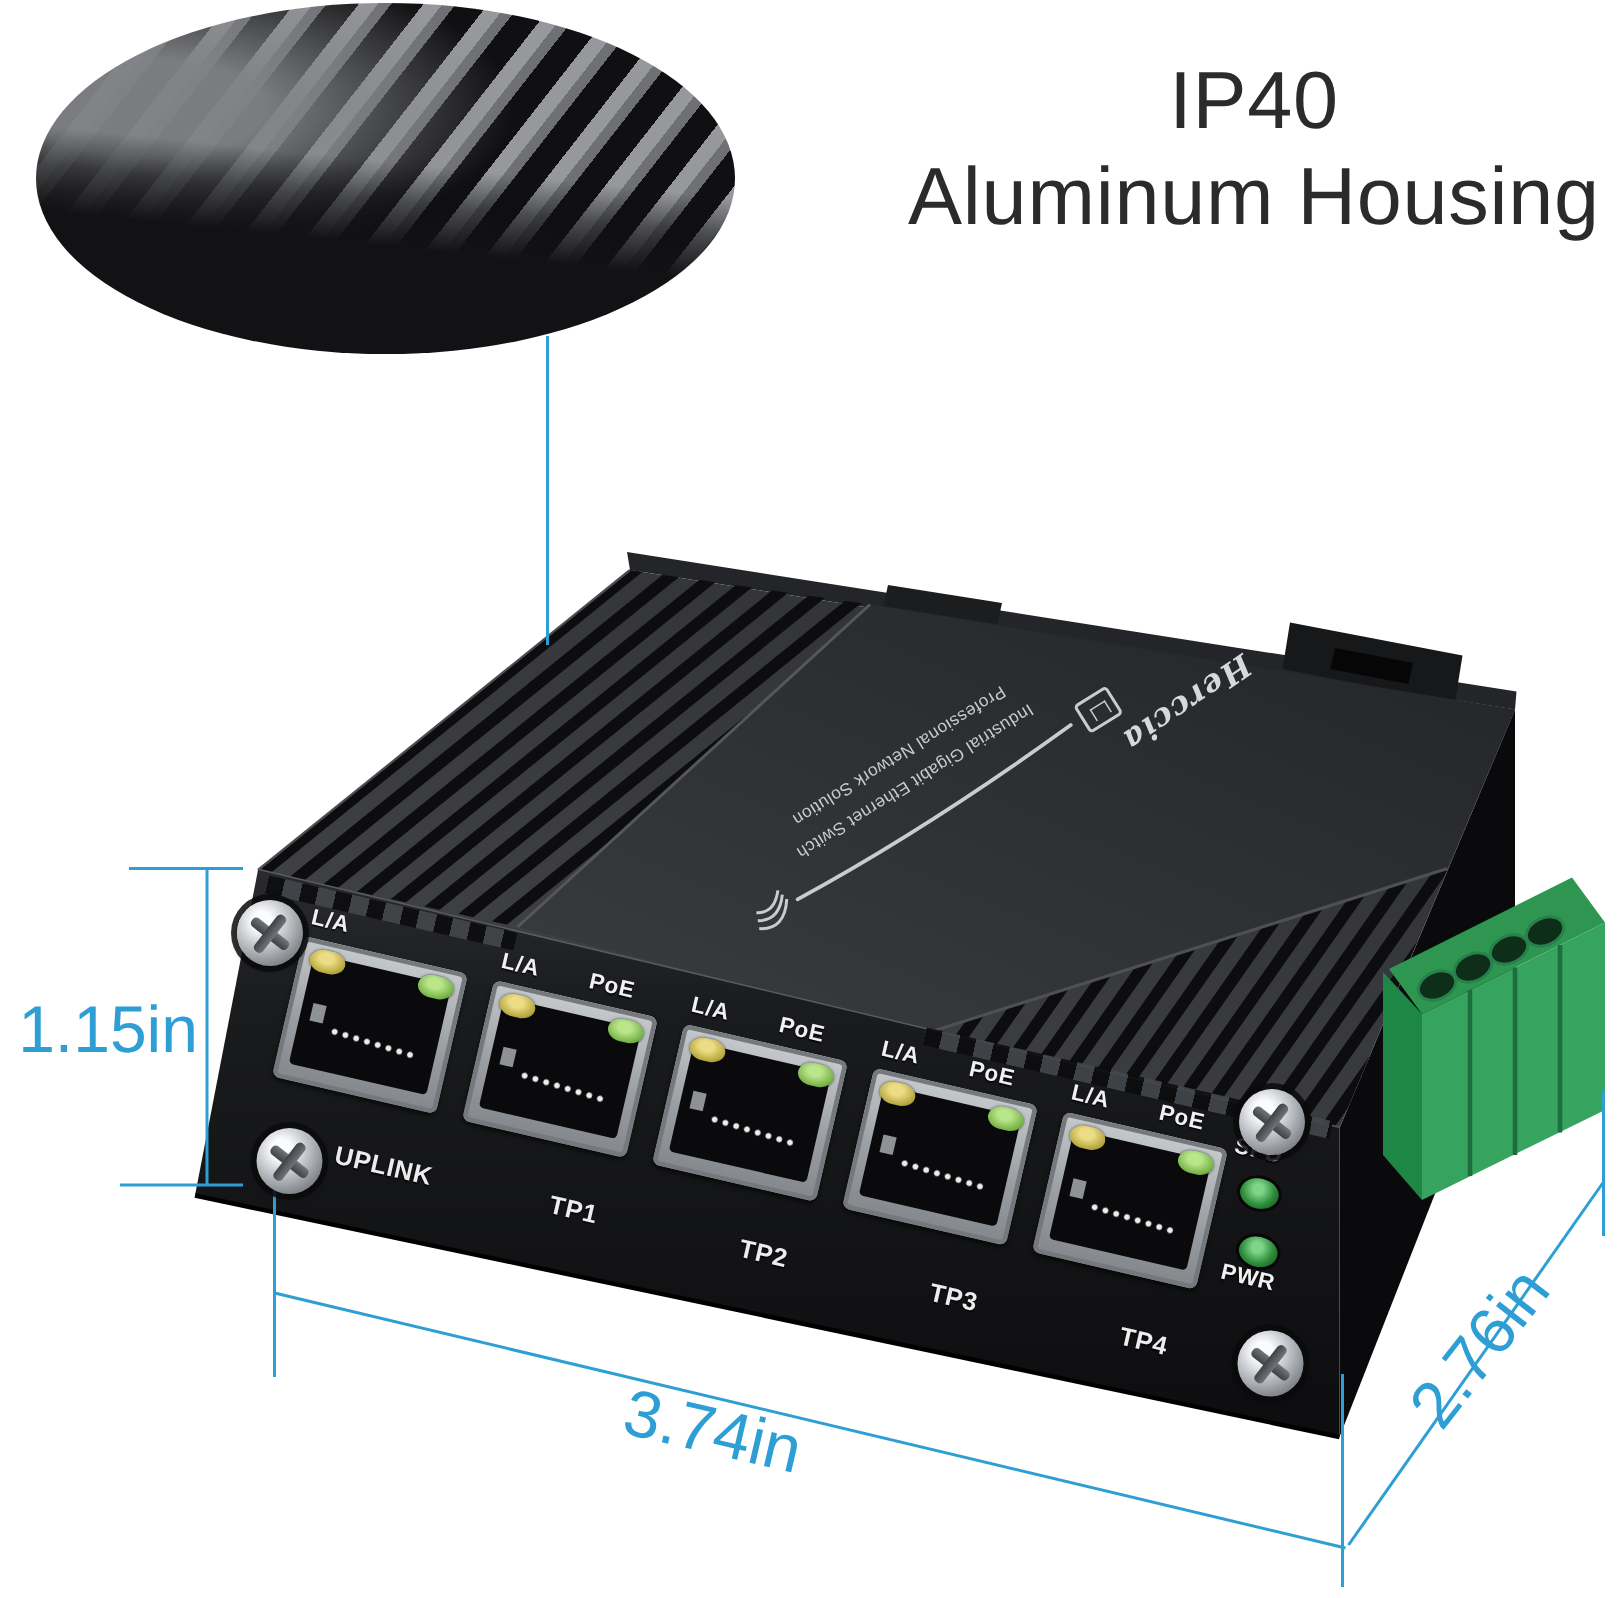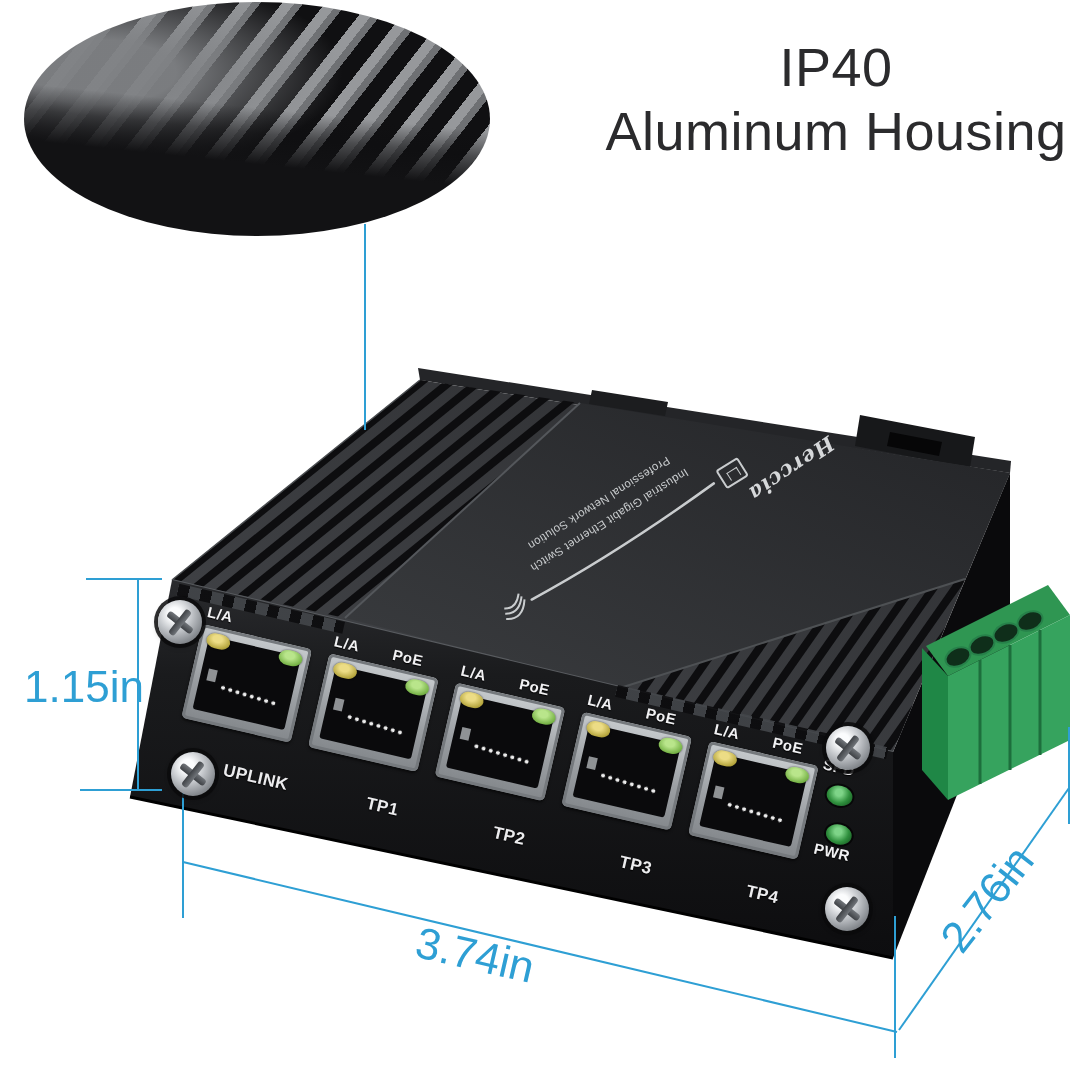--- a/index.html
+++ b/index.html
@@ -71,21 +71,21 @@
   
   .screw{position:absolute;width:44px;height:44px;border-radius:50%;z-index:30;
     background:radial-gradient(circle at 38% 32%, #fbfcfd 0 16%, #c7cace 40%, #8b8f94 70%, #55585c 100%);
     box-shadow:0 0 0 4px rgba(10,10,12,.85), 0 2px 6px rgba(0,0,0,.45);}
   .screw::before,.screw::after{content:"";position:absolute;left:50%;top:50%;width:30px;height:7px;
     margin:-3.5px 0 0 -15px;background:linear-gradient(180deg,#71757a,#3e4145);border-radius:3px;}
   .screw::before{transform:rotate(38deg);}
   .screw::after{transform:rotate(128deg);}
   
   .dim{position:absolute;color:#2e9fd4;font-size:44px;z-index:25;white-space:nowrap;}
-  .dim.height{left:12px;top:662px;width:132px;text-align:right;}
+  .dim.height{left:0px;top:662px;width:132px;text-align:right;}
   .dim.width{left:395px;top:930px;width:160px;text-align:center;transform:rotate(13deg);}
   .dim.depth{left:912px;top:874px;width:150px;text-align:center;transform:rotate(-52deg);}
 </style>
 </head>
 <body>
 
 <div class="closeup"></div>
 
 <div class="headline">
   <div>IP40</div>

